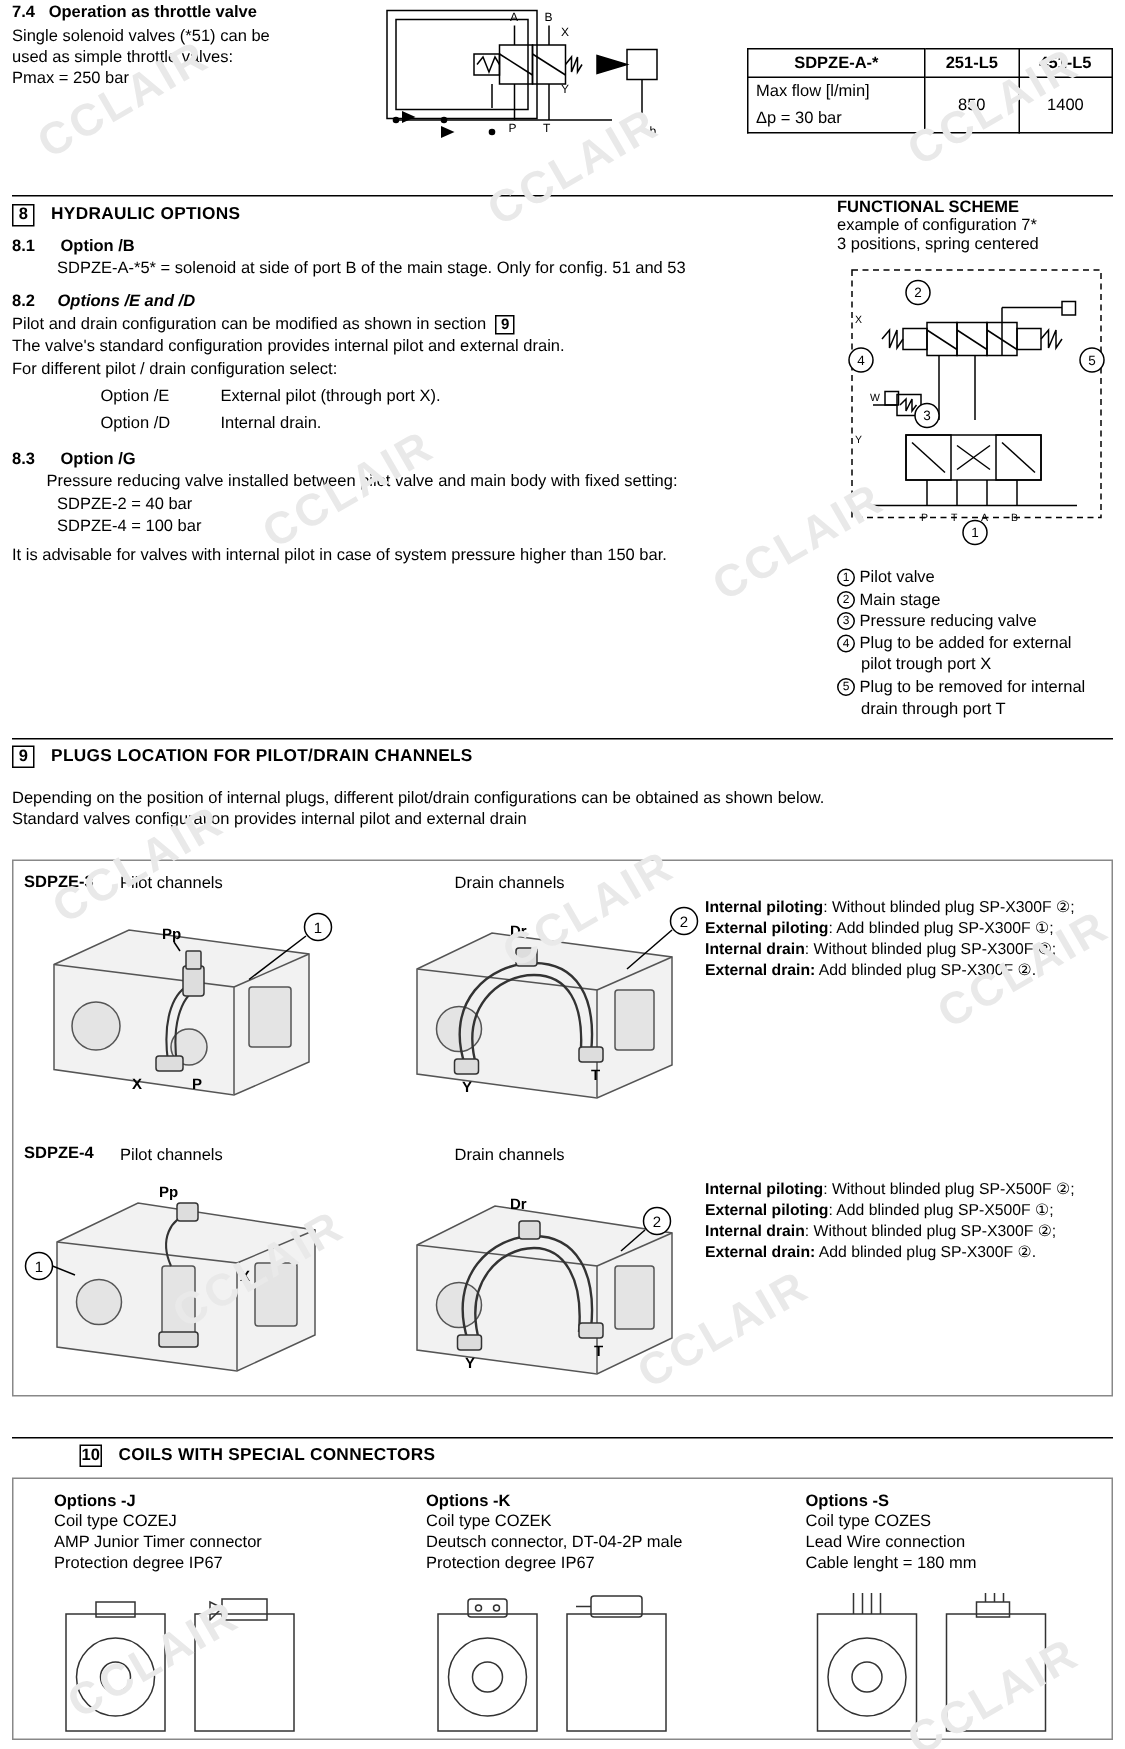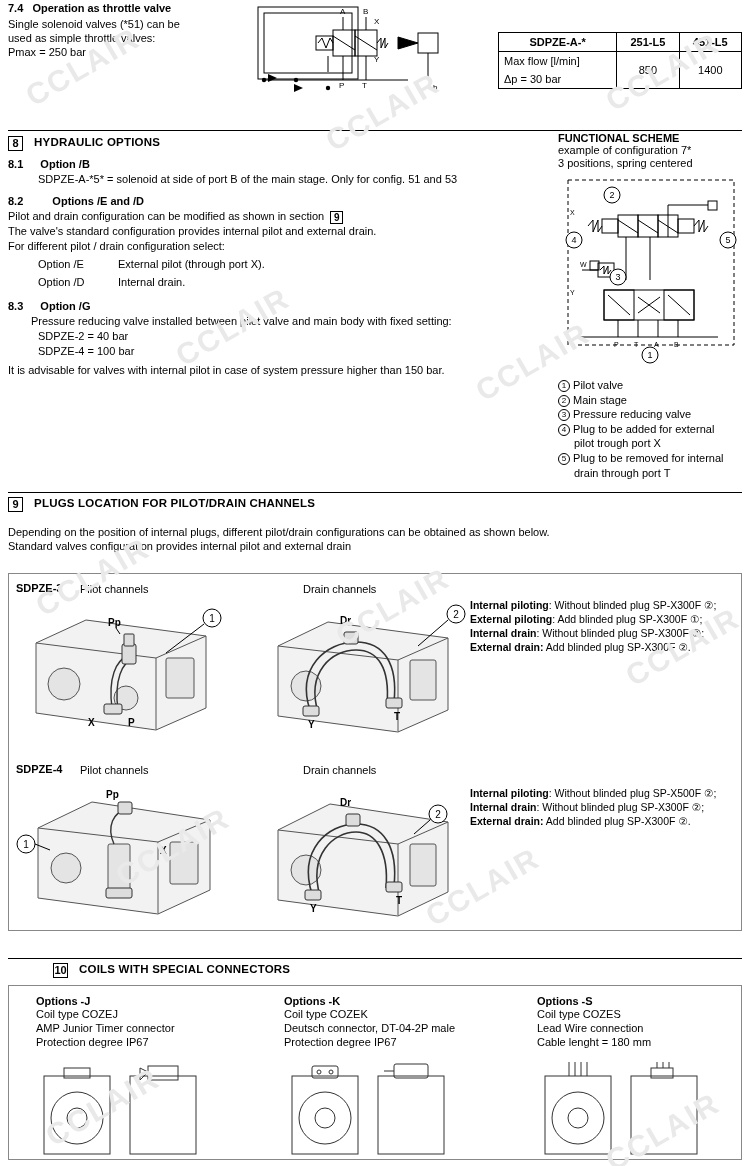--- a/index.html
+++ b/index.html
@@ -67,21 +67,21 @@
     font-weight: normal;
   }
   #tbl-top thead th { font-weight: bold; }
   #tbl-top td.lbl { text-align:left; }
 
   
   #s8 { position:absolute; left:8px; top:136px; width:540px; }
   #s8 .ln { font-size:11px; line-height:15px; }
   .ind1 { margin-left:30px; }
   .opt-row { display:flex; }
-  .opt-row .k { width:80px; }
+  .opt-row .k { width:80px;margin-left:29px; }
 
   
   #fs { position:absolute; left:558px; top:132px; width:186px; }
   #fs .title { font-weight:bold; font-size:11px; }
   #fs .sub { font-size:11px; line-height:13px; }
   .circnum {
     display:inline-block;
     width:12px; height:12px;
     border:1px solid #000;
     border-radius:50%;
@@ -218,21 +218,21 @@
     </div>
 
     <div style="margin-top:4px;">
       <span class="bold">8.1</span>
       <span class="bold" style="margin-left:14px;">Option /B</span>
     </div>
     <div class="ln ind1" style="margin-top:2px;">SDPZE-A-*5* = solenoid at side of port B of the main stage. Only for config. 51 and 53</div>
 
     <div style="margin-top:8px;">
       <span class="bold">8.2</span>
-      <span class="bold" style="margin-left:26px;">Options /E and /D</span>
+      <span class="bold" style="margin-left:12px;font-style:italic;">Options /E and /D</span>
     </div>
     <div class="ln" style="margin-top:2px;">
       <span>Pilot and drain configuration can be modified as shown in section</span>
       <span class="sec-num" style="width:13px;height:13px;line-height:11px;font-size:10px;margin-left:3px;">9</span>
     </div>
     <div class="ln">The valve's standard configuration provides internal pilot and external drain.</div>
     <div class="ln">For different pilot / drain configuration select:</div>
     <div class="ln ind1 opt-row" style="margin-top:3px;">
       <span class="k">Option /E</span>
       <span>External pilot (through port X).</span>
@@ -500,20 +500,21 @@
       <g stroke="#000" fill="#fff" stroke-width="1">
         <circle cx="190" cy="36" r="9"></circle>
       </g>
       <text x="190" y="40" font-size="10" text-anchor="middle" font-family="Liberation Sans, sans-serif">2</text>
       <line x1="182" y1="42" x2="166" y2="56" stroke="#000"></line>
     </svg>
   </div>
 
   <div style="position:absolute; left:470px; top:786px; width:270px;" class="rightnotes">
     <div><span class="k">Internal piloting</span><span>: Without blinded plug SP-X500F ②;</span></div>
+    <div><span class="k">External piloting</span><span>: Add blinded plug SP-X500F ①;</span></div>
     <div><span class="k">Internal drain</span><span>: Without blinded plug SP-X300F ②;</span></div>
     <div><span class="k">External drain:</span><span>  Add blinded plug SP-X300F ②.</span></div>
   </div>
 
   <div class="rule" style="left:8px; top:958px; width:734px;"></div>
 
   <div id="s10">
     <div style="height:18px;">
       <span class="sec-num">10</span>
       <span class="hdr-title" style="margin-left:8px;">COILS WITH SPECIAL CONNECTORS</span>

